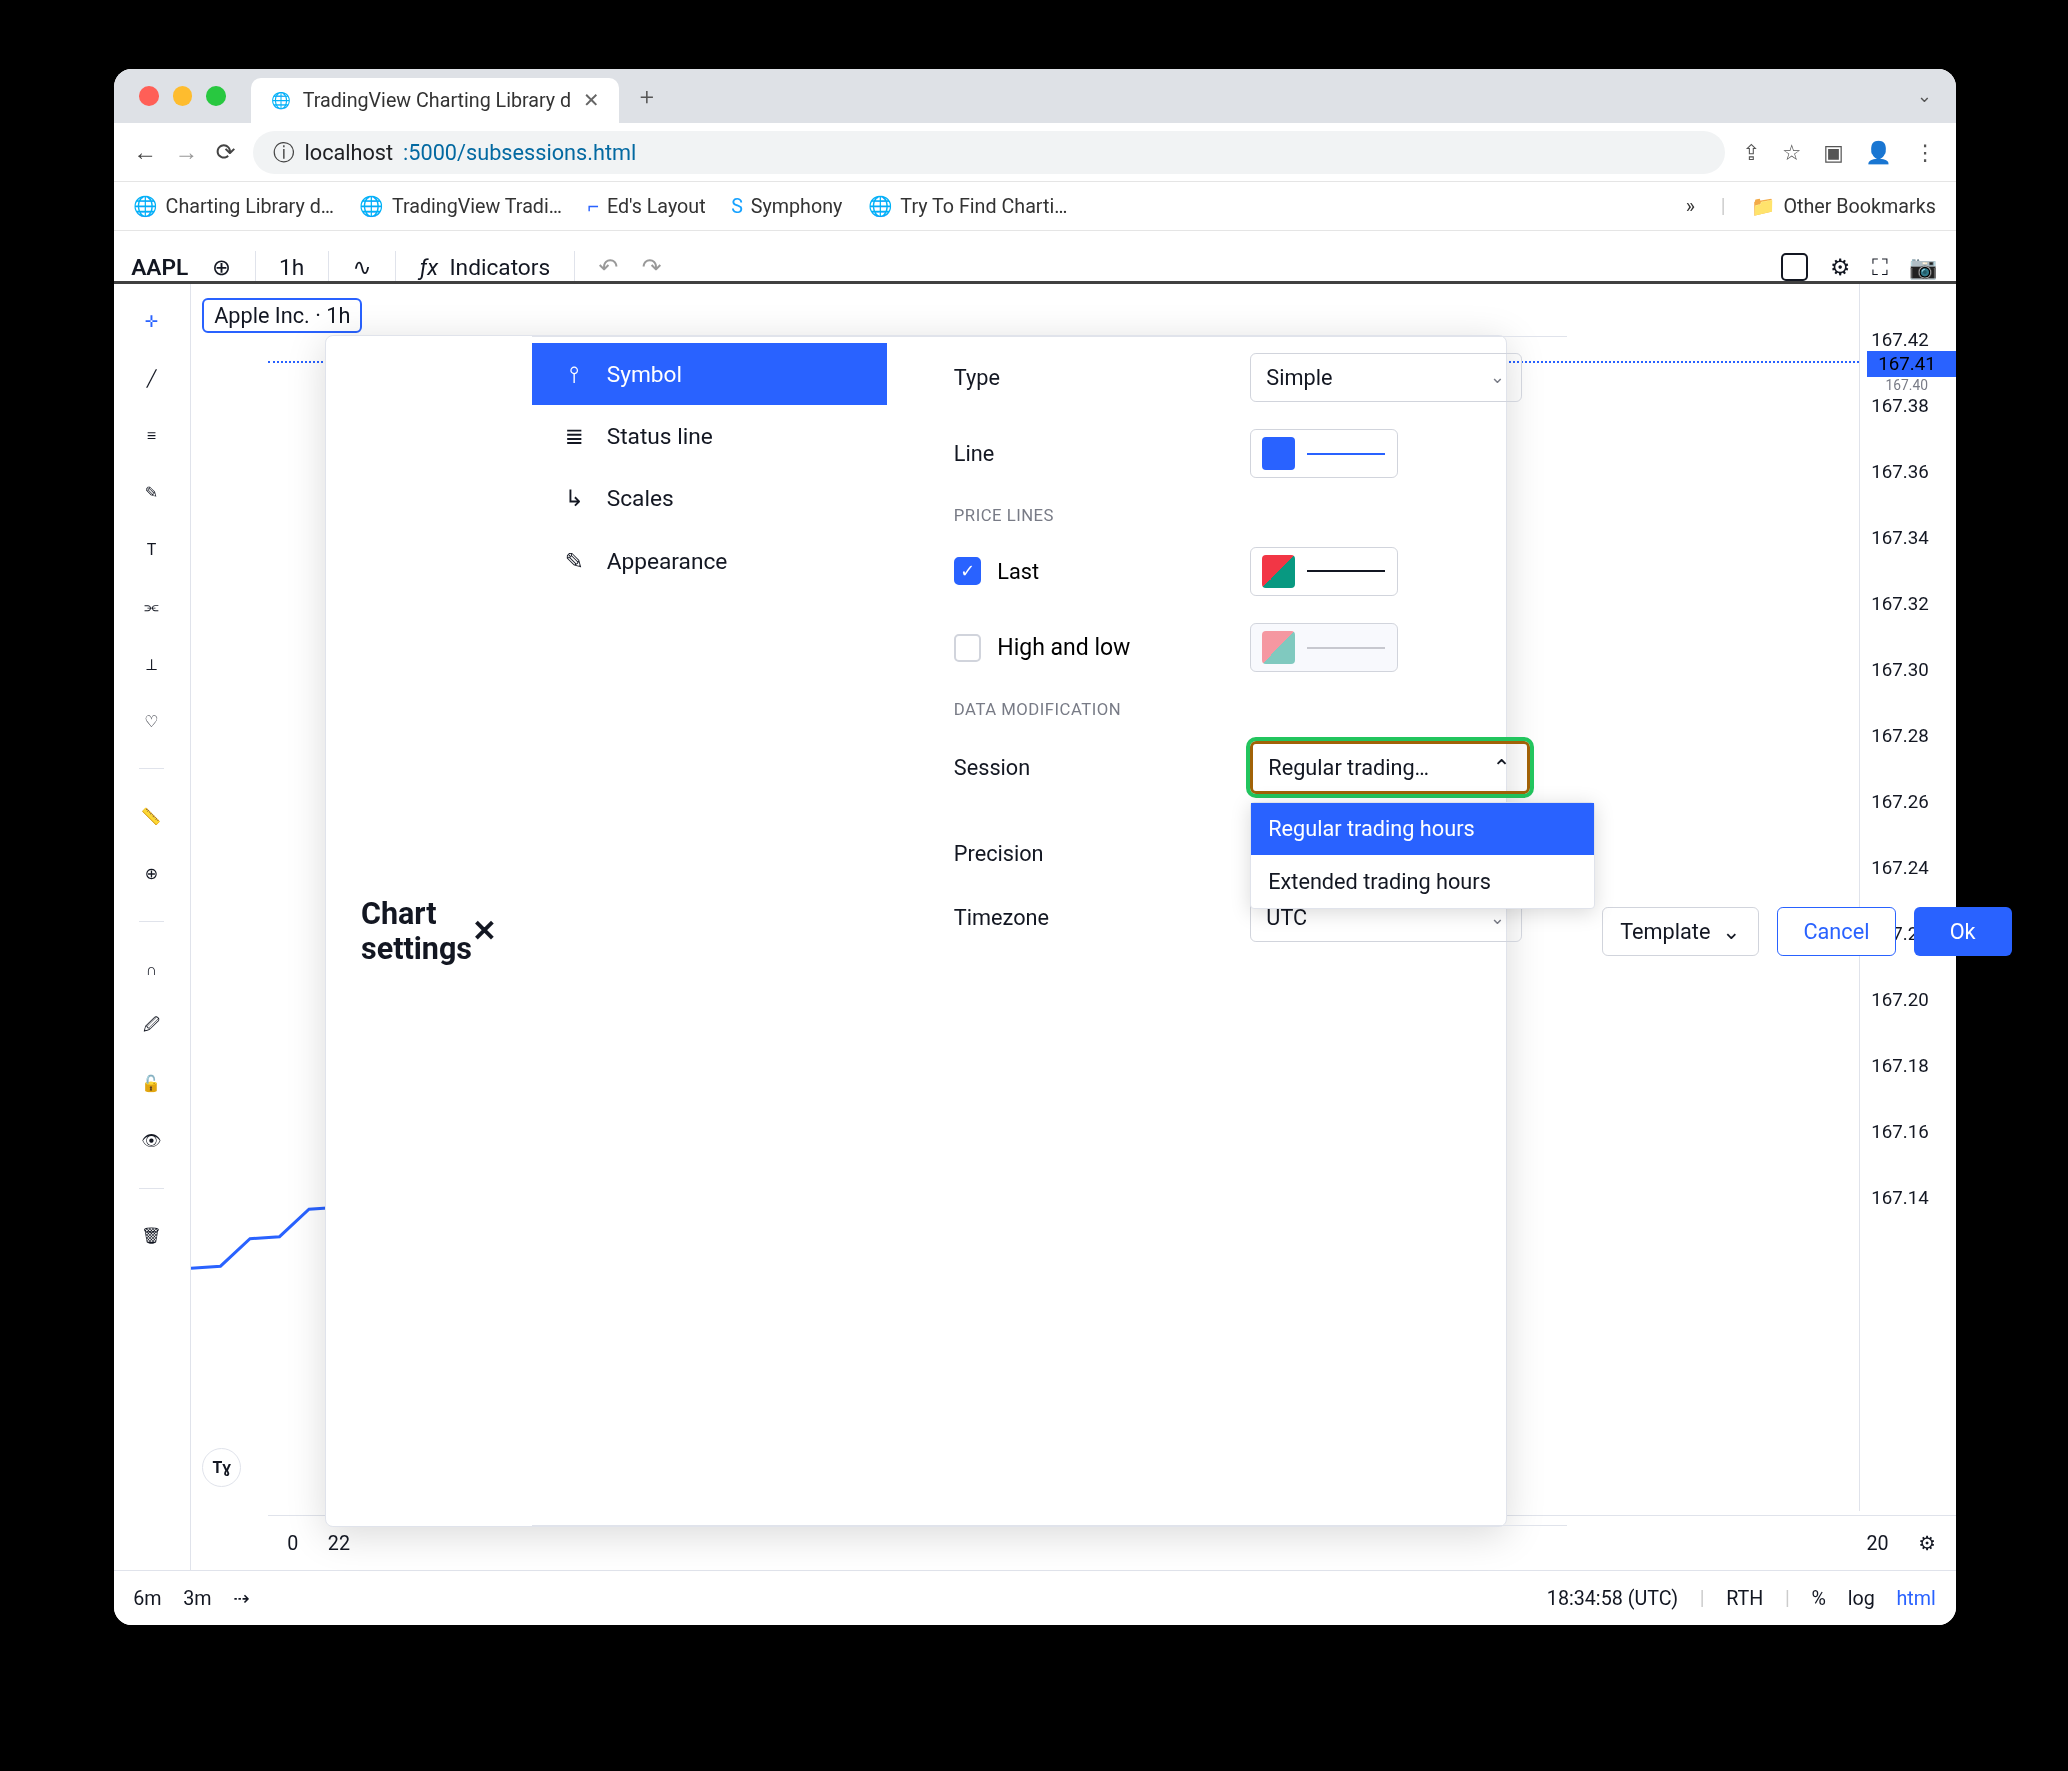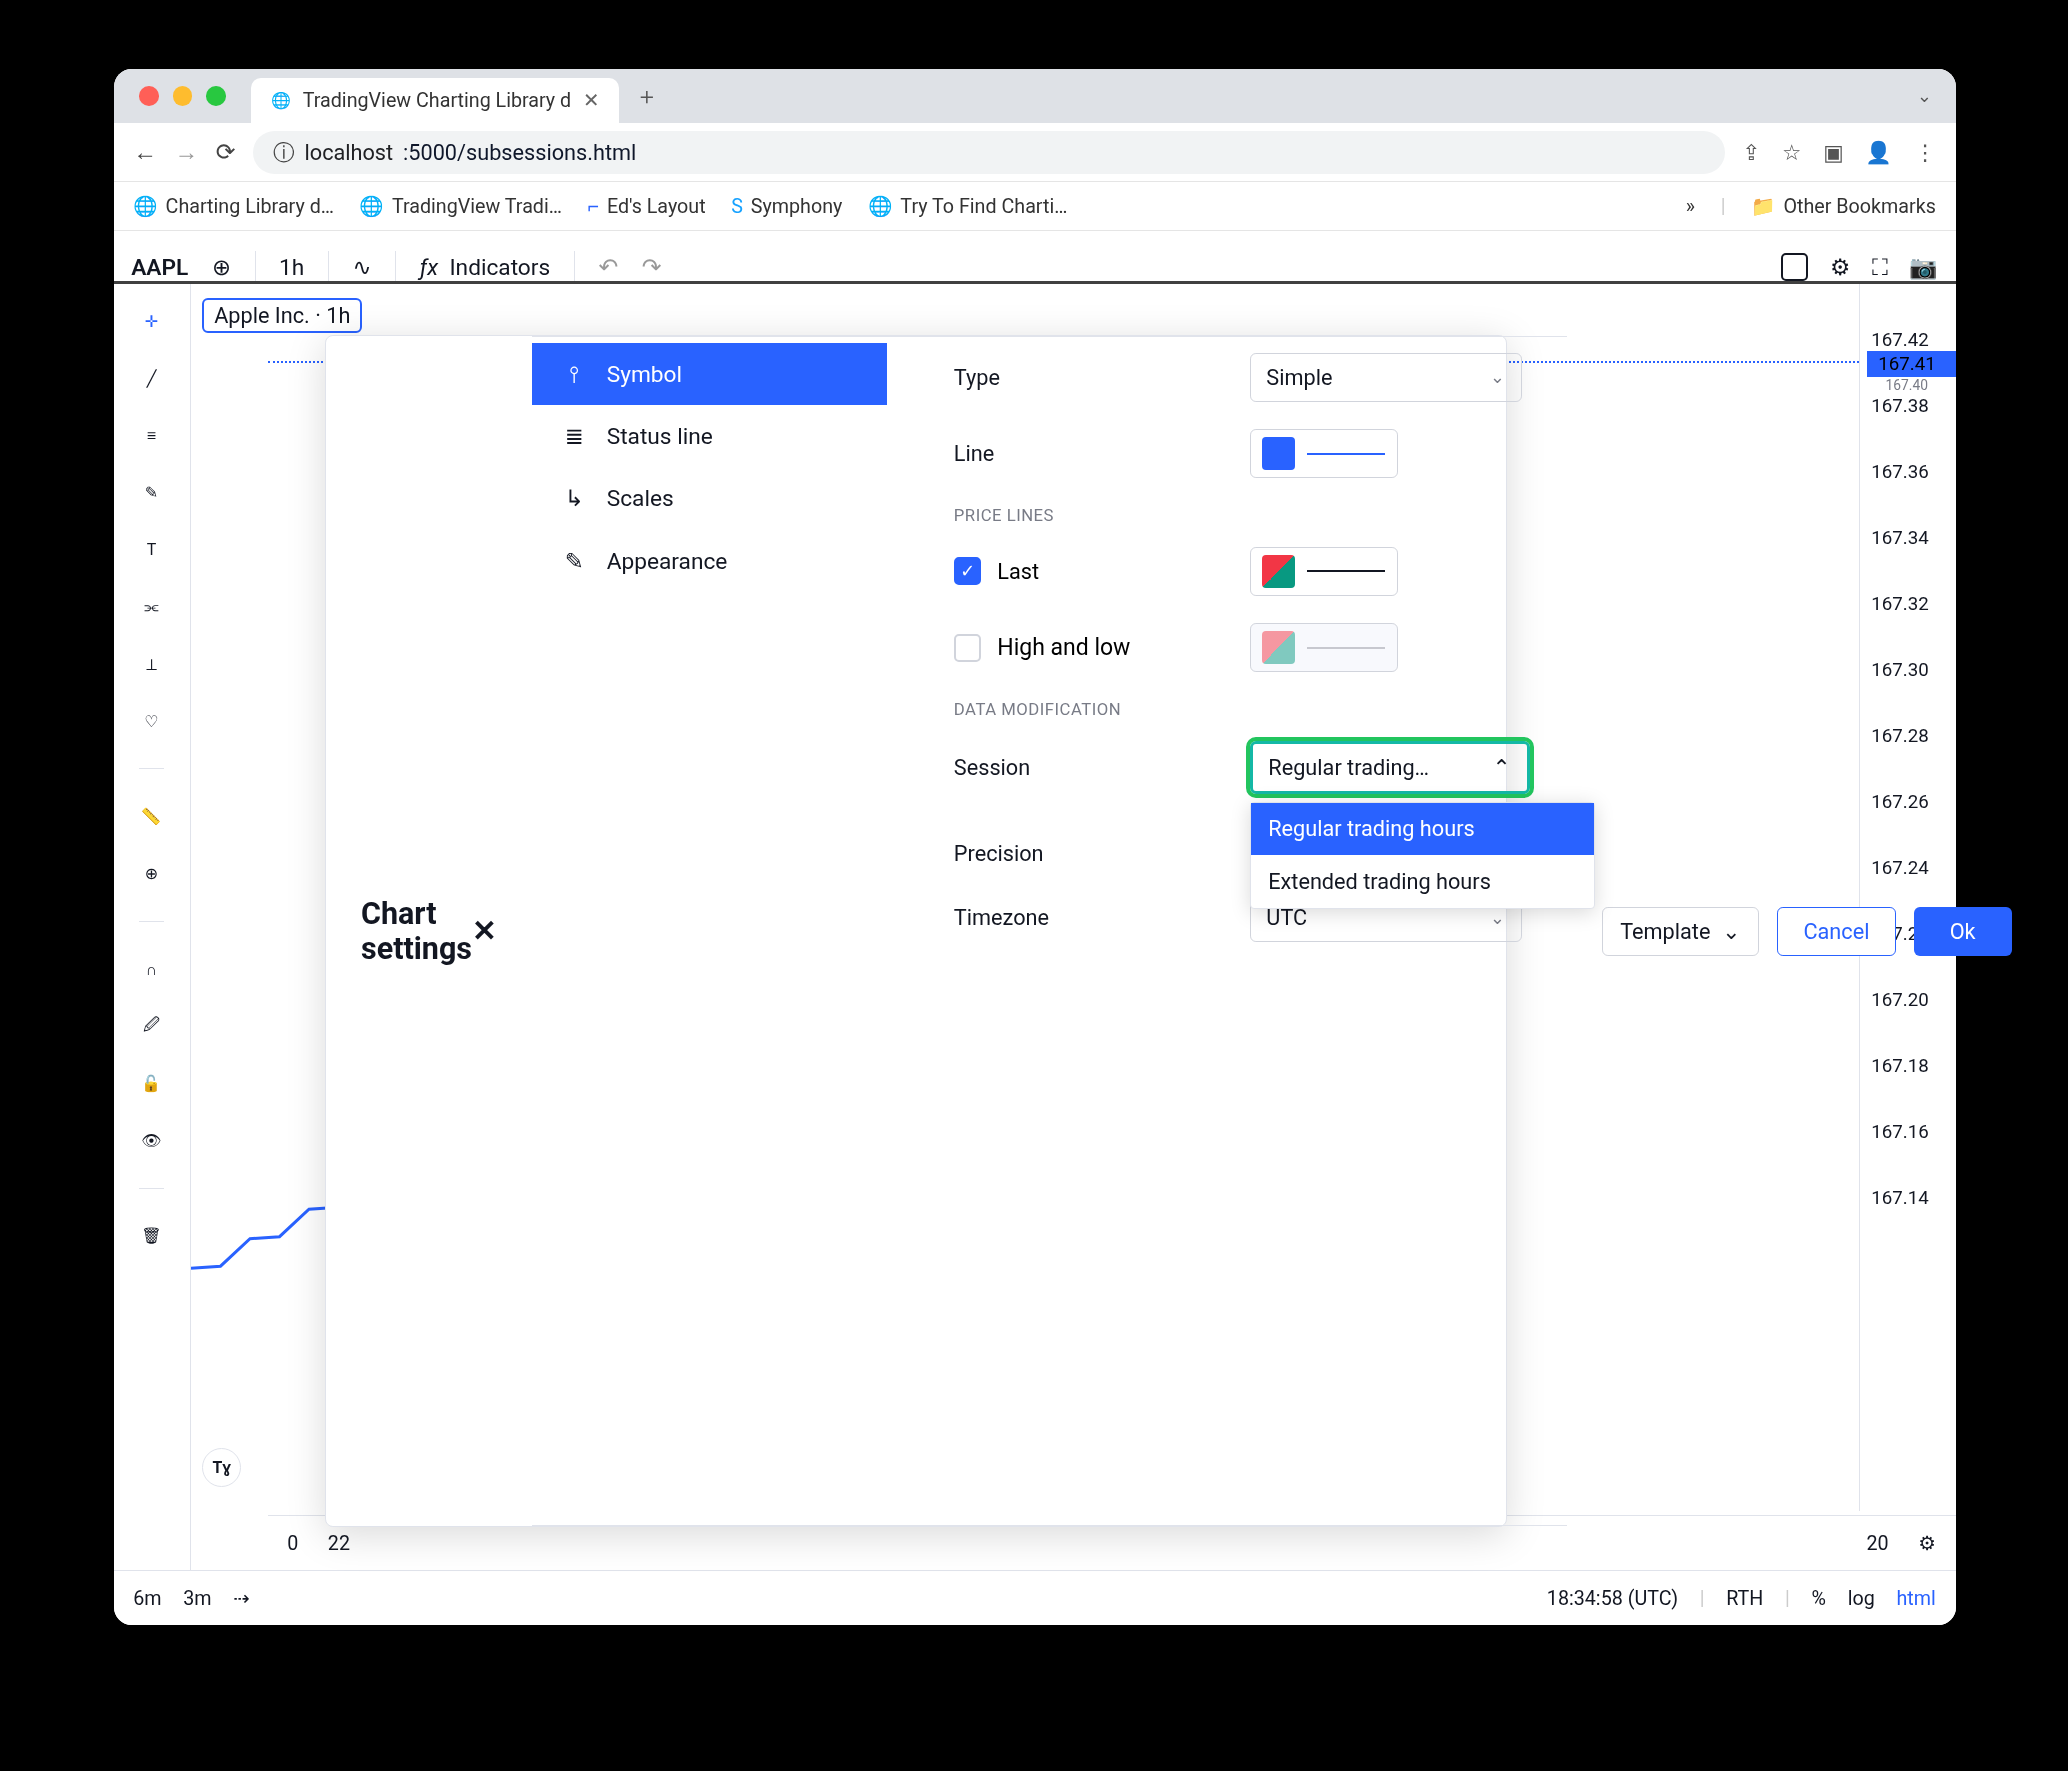--- a/index.html
+++ b/index.html
@@ -15,21 +15,21 @@
 .tab-title { font-size: 19.7px; color: #333; }
 .tab-x { font-size: 19.7px; color: #666; cursor: pointer; }
 .new-tab { margin-left: 15.8px; font-size: 23.6px; color: #555; }
 .chevron-down-tab { margin-left: auto; margin-right: 23.6px; font-size: 17.7px; color: #555; }
 
 .addressbar { height: 59px; background: #fff; display: flex; align-items: center; padding: 0 19.7px; gap: 17.7px; border-bottom: 1px solid #e5e5e5; }
 .nav-ico { font-size: 23.6px; color: #999; }
 .nav-ico.enabled { color: #444; }
 .url-box { flex: 1; display: flex; align-items: center; background: #f1f3f4; border-radius: 29.6px; height: 43px; padding: 0 19.7px; gap: 9.9px; font-size: 21.7px; color: #444; }
 .url-host { color: #202124; }
-.url-path { color: #0f172a; }
+.url-path { color: #0369a1; }
 .ab-icons-right { display: flex; gap: 21.7px; align-items: center; color: #555; font-size: 21.7px; }
 
 .bookmarks { height: 49px; background: #fff; border-bottom: 1px solid #e5e5e5; display: flex; align-items: center; padding: 0 19.7px; gap: 25.6px; font-size: 19.7px; color: #333; }
 .bm-item { display: flex; align-items: center; gap: 7.9px; }
 .bm-sep { margin-left: auto; }
 
 .app { flex: 1; background: #fff; display: flex; flex-direction: column; overflow: hidden; }
 
 .app-toolbar { height: 53px; border-bottom: 3px solid #404040; display: flex; align-items: flex-end; padding: 0 17.7px; gap: 23.6px; font-size: 22.7px; color: #131722; }
 .app-toolbar .sym { font-weight: 600; }
@@ -79,21 +79,21 @@
 .color-swatch { width: 33px; height: 33px; border-radius: 3.9px; }
 .line-prev { flex: 1; height: 2px; }
 .checkbox { width: 27.6px; height: 27.6px; border: 2px solid #d1d4dc; border-radius: 4.9px; display: flex; align-items: center; justify-content: center; }
 .checkbox.checked { background: #2962ff; border-color: #2962ff; color: #fff; font-size: 17.7px; }
 .split-swatch { width: 33px; height: 33px; border-radius: 3.9px; position: relative; overflow: hidden; }
 .split-swatch::before { content: ''; position: absolute; inset: 0; background: linear-gradient(135deg, #f23645 50%, #089981 50%); }
 .split-swatch.faded::before { opacity: 0.5; }
 .gray-swatch { background: #9598a1; }
 .gray-line { background: #9598a1; height: 2px; opacity: 0.5; }
 
-.session-drop { border: 3px solid #14b8a6; outline: 4.9px solid #22c55e; border-radius: 5.9px; height: 53px; width: 280px; display: flex; align-items: center; padding: 0 15.8px; font-size: 21.7px; color: #131722; justify-content: space-between; position: relative; }
+.session-drop { border: 3px solid #a16207; outline: 4.9px solid #22c55e; border-radius: 5.9px; height: 53px; width: 280px; display: flex; align-items: center; padding: 0 15.8px; font-size: 21.7px; color: #131722; justify-content: space-between; position: relative; }
 .session-options { position: absolute; left: -3px; top: 58px; width: 345px; background: #fff; border: 1px solid #e0e3eb; border-radius: 3.9px; box-shadow: 0 3.9px 19.7px rgba(0,0,0,0.15); z-index: 100; }
 .session-opt { padding: 13.8px 17.7px; font-size: 21.7px; color: #131722; }
 .session-opt.sel { background: #2962ff; color: #fff; }
 
 .modal-footer { display: flex; align-items: center; padding: 17.7px 35px; gap: 17.7px; }
 .template-btn { border: 1px solid #d1d4dc; border-radius: 5.9px; height: 49px; padding: 0 17.7px; display: flex; align-items: center; gap: 11.8px; font-size: 21.7px; color: #131722; }
 .btn-cancel { margin-left: auto; border: 1.5px solid #2962ff; color: #2962ff; background: #fff; border-radius: 5.9px; height: 49px; padding: 0 25.6px; font-size: 21.7px; }
 .btn-ok { background: #2962ff; color: #fff; border-radius: 5.9px; height: 49px; padding: 0 36px; font-size: 21.7px; border: none; }
 
 svg { display: block; }

